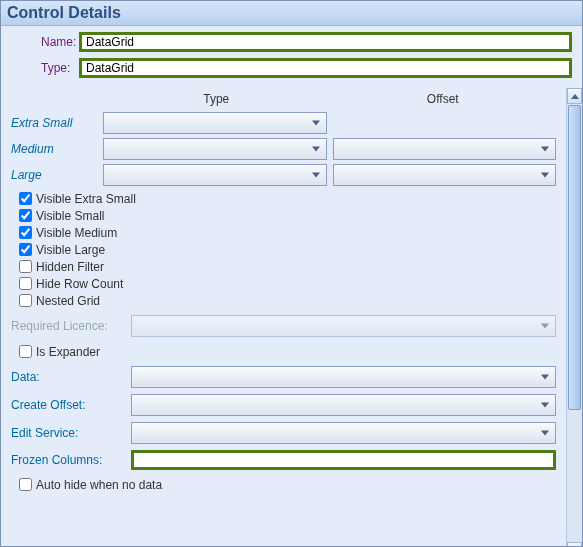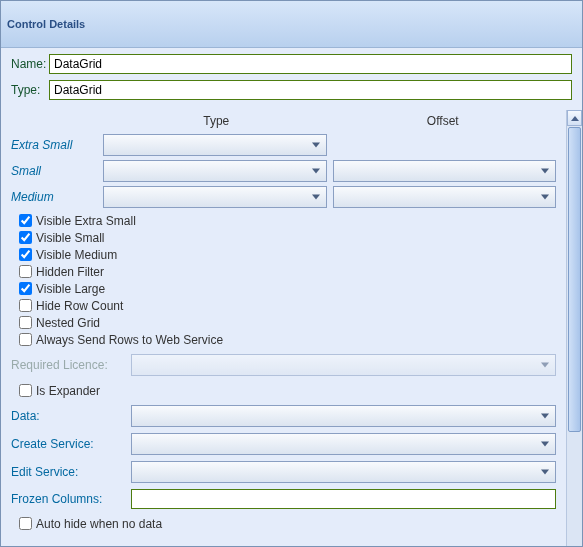--- a/index.html
+++ b/index.html
@@ -10,42 +10,43 @@
     font-size: 12px;
     background: #e8f0fc;
     width: 583px;
     height: 547px;
     overflow: hidden;
     border: 1px solid #7a93b5;
   }
   .header {
     background: linear-gradient(#d7e6f9, #b8d0ee);
     border-bottom: 1px solid #9bb5d6;
-    padding: 17px 6px;
+    padding: 3px 6px;
     font-weight: bold;
     color: #2a4f85;
-    font-size: 11px;
+    font-size: 16px;
   }
   .form-top {
     padding: 6px 10px 4px 10px;
     background: #e4ecfa;
   }
   .row {
     display: flex;
     align-items: center;
     margin-bottom: 6px;
   }
   .row label {
     width: 38px;
-    color: #14532d;
+    color: #701a75;
+    margin-left: 30px;
   }
   .txt {
     flex: 1;
     height: 20px;
-    border: 1px solid #4d7c0f;
+    border: 3px solid #4d7c0f;
     background: #fff;
     padding: 1px 4px;
     font-size: 12px;
     font-family: inherit;
   }
   .scroll-wrap {
     position: relative;
     height: 470px;
   }
   .scroll-body {
@@ -171,81 +172,77 @@
       <div class="hcol">Type</div>
       <div class="hcol">Offset</div>
     </div>
 
     <div class="grid-row">
       <div class="lbl">Extra Small</div>
       <div class="dd"></div>
       <div class="dd empty-slot"></div>
     </div>
     <div class="grid-row">
-      <div class="lbl">Small</div>
+      <div class="lbl">Medium</div>
       <div class="dd"></div>
       <div class="dd"></div>
     </div>
     <div class="grid-row">
-      <div class="lbl">Medium</div>
+      <div class="lbl">Large</div>
       <div class="dd"></div>
       <div class="dd"></div>
     </div>
 
     <div class="checks">
       <div class="chk">
           <input type="checkbox" checked="" style="">
           <span>Visible Extra Small</span>
         </div>
       <div class="chk">
           <input type="checkbox" checked="" style="">
           <span>Visible Small</span>
         </div>
       <div class="chk">
           <input type="checkbox" checked="" style="">
           <span>Visible Medium</span>
+        </div>
+      <div class="chk">
+          <input type="checkbox" checked="" style="">
+          <span>Visible Large</span>
         </div>
       <div class="chk">
           <input type="checkbox" style="">
           <span>Hidden Filter</span>
         </div>
       <div class="chk">
-          <input type="checkbox" checked="" style="">
-          <span>Visible Large</span>
-        </div>
-      <div class="chk">
           <input type="checkbox" style="">
           <span>Hide Row Count</span>
         </div>
       <div class="chk">
           <input type="checkbox" style="">
           <span>Nested Grid</span>
-        </div>
-      <div class="chk">
-          <input type="checkbox" style="">
-          <span>Always Send Rows to Web Service</span>
         </div>
     </div>
 
     <div class="field-row">
       <div class="flabel disabled">Required Licence:</div>
       <div class="dd full" style="opacity:.55"></div>
     </div>
 
     <div class="chk" style="margin:0 0 6px 8px;">
       <input type="checkbox" style="">
       <span>Is Expander</span>
     </div>
 
     <div class="field-row">
         <div class="flabel">Data:</div>
         <div class="dd full"></div>
       </div>
     <div class="field-row">
-        <div class="flabel">Create Service:</div>
+        <div class="flabel">Create Offset:</div>
         <div class="dd full"></div>
       </div>
     <div class="field-row">
         <div class="flabel">Edit Service:</div>
         <div class="dd full"></div>
       </div>
     <div class="field-row">
         <div class="flabel">Frozen Columns:</div>
         <input class="txt full" style="">
       </div>

